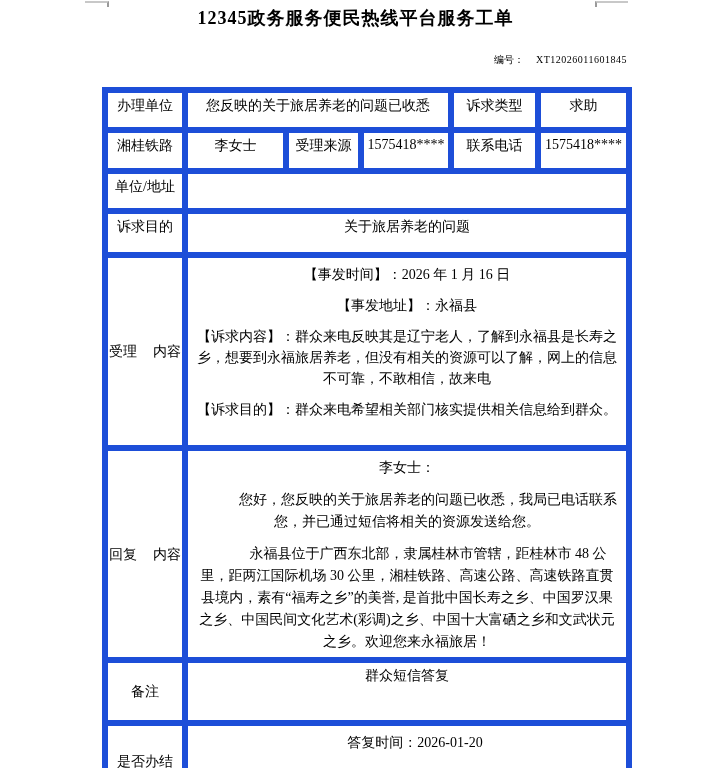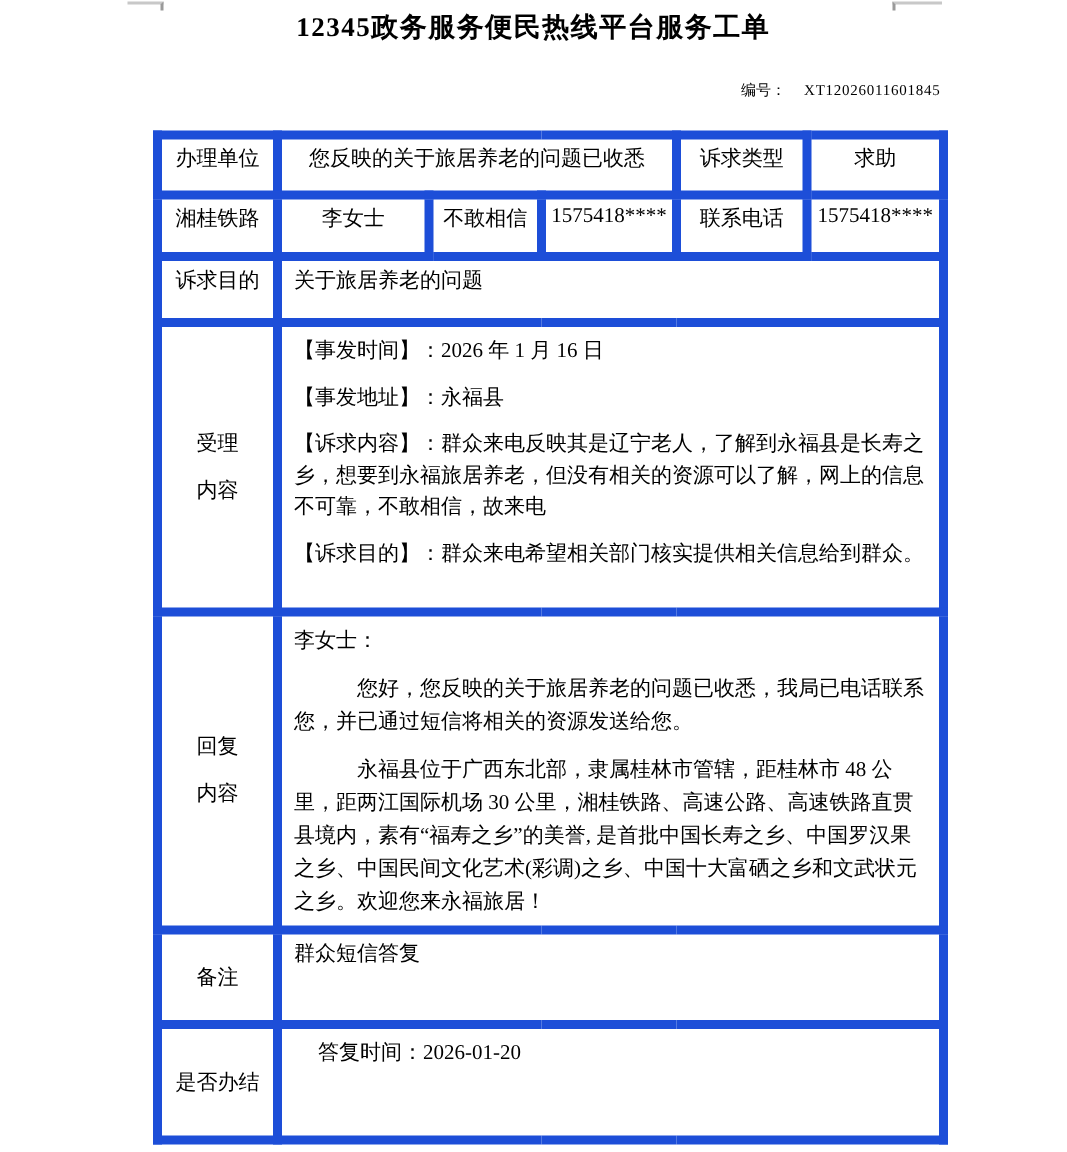--- a/index.html
+++ b/index.html
@@ -19,32 +19,32 @@
   }
   .doc-no .val{margin-left:12px;letter-spacing:0.5px;}
   table.order{
     position:absolute;left:102px;top:87px;width:524px;
     border-collapse:collapse;table-layout:fixed;font-size:14px;
   }
   td{border:6px solid #1d4ed8;vertical-align:top;padding:4px 2px 0 2px;overflow:hidden;}
   td.lbl{text-align:center;}
   td.v-mid{vertical-align:middle;padding:0;}
   td.val-c{text-align:center;}
-  td.content{text-align:left;padding:4px 8px 4px 8px;}
+  td.content{text-align:center;padding:4px 8px 4px 8px;}
   tr.r1 td{height:30px;}
   tr.r2 td{height:31px;}
   tr.r3 td{height:49px;}
   tr.r4 td{height:26px;}
   tr.r5 td{height:30px;font-family:Liberation Mono, monospace;}
   tr.r6 td{height:179px;}
   tr.r7 td{height:178px;}
   tr.r8 td{height:49px;}
   tr.r9 td{height:63px;}
   .two-line div{line-height:25px;}
-  .stack{display:flex;flex-direction:column;align-items:center;justify-content:center;gap:16px;line-height:15px;}
+  .stack{display:flex;flex-direction:row;align-items:center;justify-content:center;gap:16px;line-height:15px;}
   .content p{margin:2px 0 10px 0;line-height:21px;}
   .content p:last-child{margin-bottom:0;}
   .reply p.indent{text-indent:42px;line-height:22px;}
   .reply p{line-height:22px;}
   .fin p{margin:2px 0 11px 16px;line-height:21px;}
 </style>
 </head>
 <body>
 
 <div class="crop-mark left"></div>
@@ -68,24 +68,28 @@
   <tbody>
     <tr class="r1">
       <td class="lbl">办理单位</td>
       <td class="val-c" colspan="3">您反映的关于旅居养老的问题已收悉</td>
       <td class="lbl">诉求类型</td>
       <td class="val-c">求助</td>
     </tr>
     <tr class="r2">
       <td class="lbl">湘桂铁路</td>
       <td class="val-c">李女士</td>
-      <td class="lbl">不敢相信</td>
+      <td class="lbl">受理来源</td>
       <td class="val-c">1575418****</td>
       <td class="lbl">联系电话</td>
       <td class="val-c">1575418****</td>
+    </tr>
+    <tr class="r4">
+      <td class="lbl">单位/地址</td>
+      <td class="content" colspan="5"></td>
     </tr>
     <tr class="r5">
       <td class="lbl">诉求目的</td>
       <td class="content" colspan="5">关于旅居养老的问题</td>
     </tr>
     <tr class="r6">
       <td class="v-mid">
         <div class="stack">
           <div>受理</div>
           <div>内容</div>

